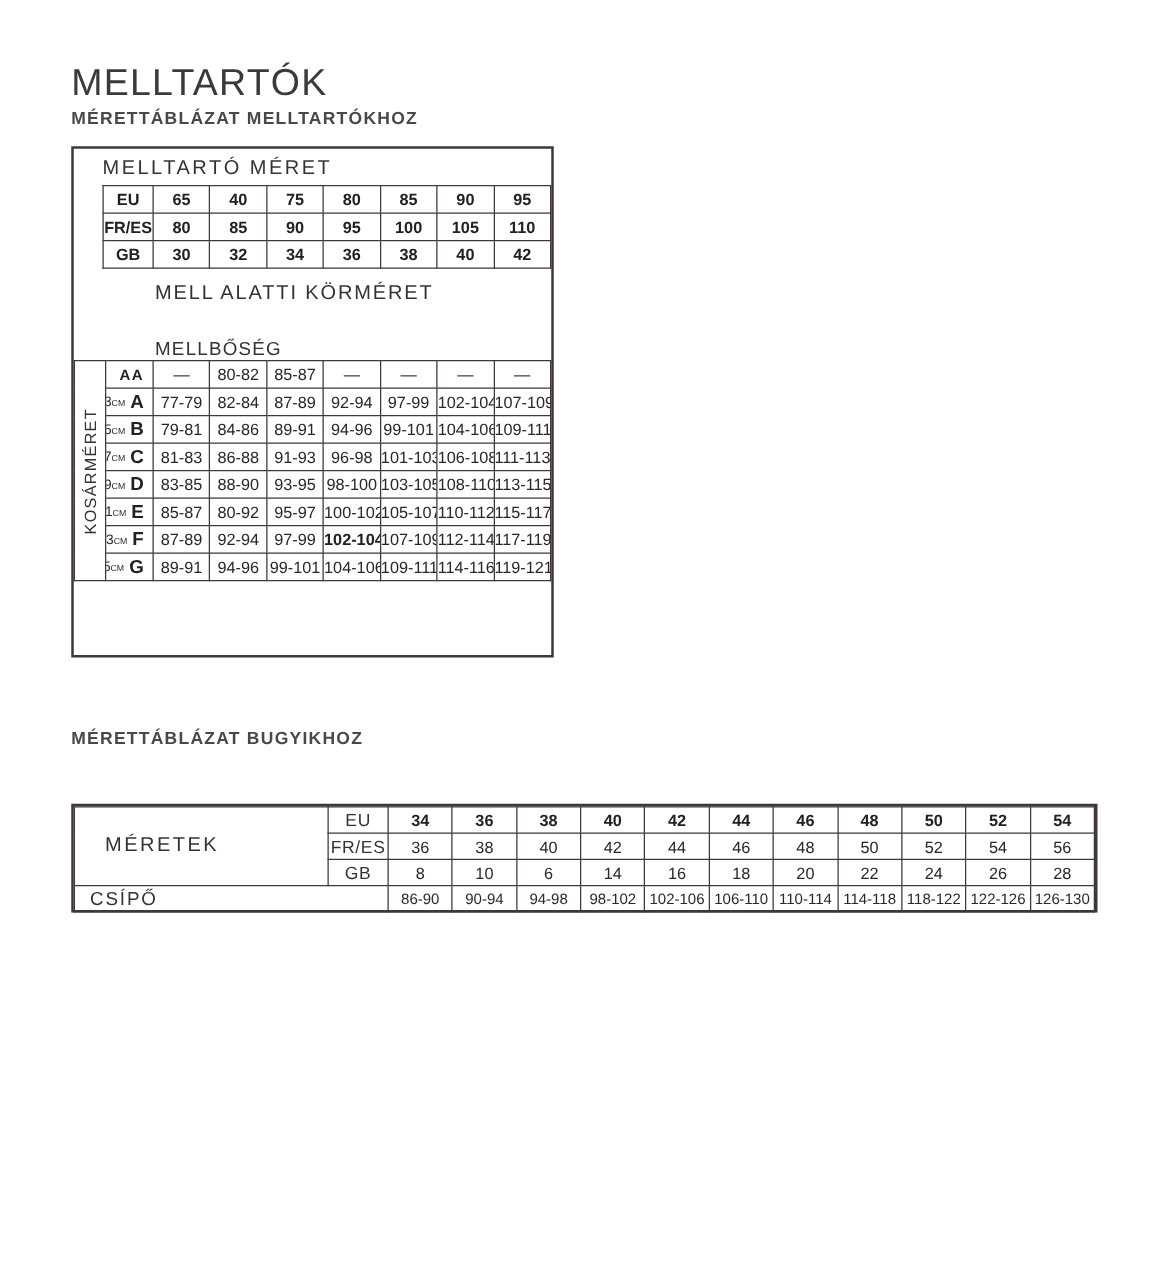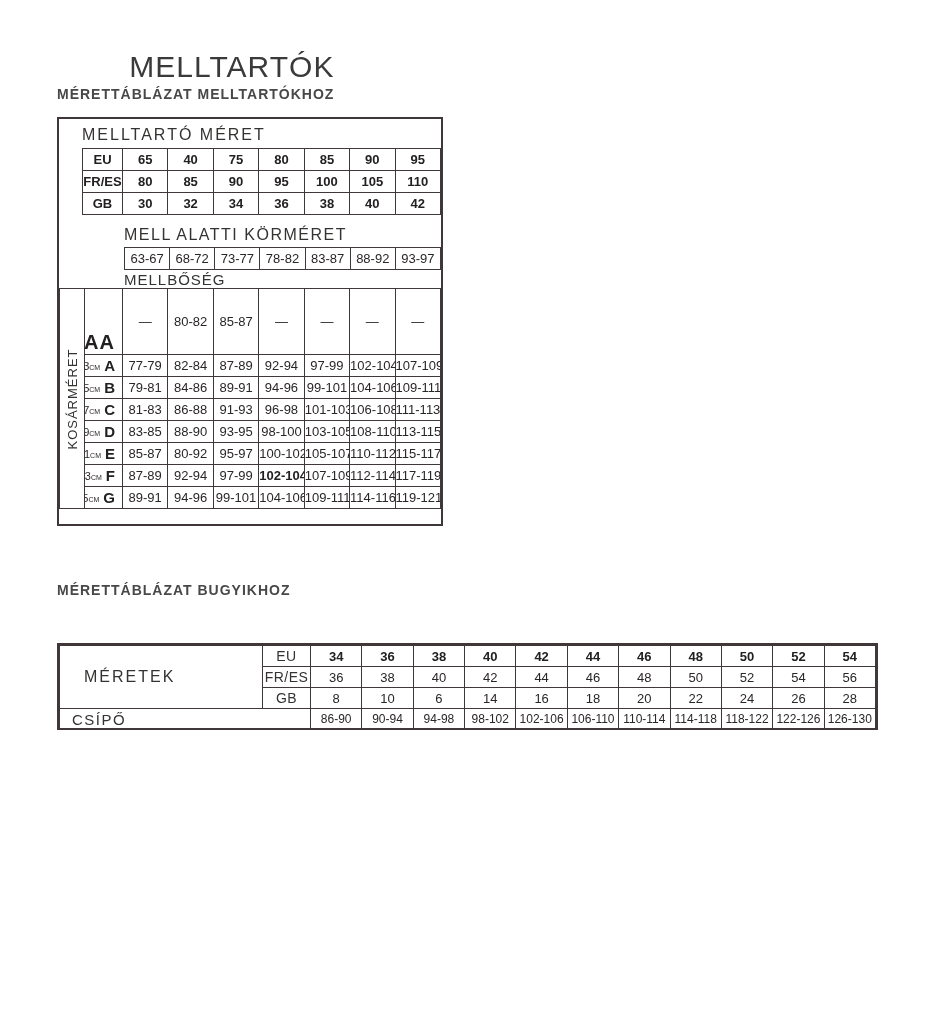--- a/index.html
+++ b/index.html
@@ -40,36 +40,36 @@
   .axis-cell span{position:absolute;left:50%;top:50%;
     transform:translate(-50%,-50%) rotate(-90deg);
     font-size:13px;letter-spacing:1px;color:#353332;white-space:nowrap;}
 
   
   .cuplbl{padding:0 7px 0 4px;}
   .cuplbl .inner{display:flex;align-items:center;justify-content:flex-end;gap:4px;}
   .cuplbl .depth{font-size:11px;color:#2a2627;}
   .cuplbl .unit{font-size:7px;}
   .cuplbl .cup{font-weight:bold;font-size:15px;color:#232021;}
-  .cuplbl .cupAA{font-weight:bold;font-size:20px;letter-spacing:1px;color:#232021;margin-top:42px;}
+  .cuplbl .cupAA{font-weight:bold;font-size:12px;letter-spacing:1px;color:#232021;}
 
   
   #panty-table{position:absolute;left:0;top:0;width:817px;height:83px;}
   #panty-table td{height:20px;}
   .meretek{text-align:left;padding-left:24px;font-size:16px;letter-spacing:2px;color:#353332;}
   .plbl{font-size:14px;letter-spacing:0.5px;color:#353332;}
   .csipo{text-align:left;padding-left:12px;font-size:15px;letter-spacing:1.5px;color:#353332;}
   .hip{font-size:12px;}
 
   .abs{position:absolute;}
 </style>
 </head>
 <body>
 
-<div class="abs" style="left:57px;top:52px;text-align:right;">
+<div class="abs" style="left:57px;top:52px;">
   <div class="sec-title">MELLTARTÓK</div>
   <div class="sec-sub">MÉRETTÁBLÁZAT MELLTARTÓKHOZ</div>
 </div>
 
 <div id="bra-box" class="box">
   <div id="bra-size-heading" class="tbl-heading">MELLTARTÓ MÉRET</div>
 
   <table id="bra-size-table">
     <colgroup>
         <col style="width:40px">
@@ -103,33 +103,20 @@
           <td class="b">36</td>
           <td class="b">38</td>
           <td class="b">40</td>
           <td class="b">42</td>
         </tr>
       </tbody>
   </table>
 
   <div id="underbust-heading" class="tbl-heading">MELL ALATTI KÖRMÉRET</div>
 
-  <table id="underbust-table">
-    <tbody id="underbust-body">
-        <tr>
-          <td>63-67</td>
-          <td>68-72</td>
-          <td>73-77</td>
-          <td>78-82</td>
-          <td>83-87</td>
-          <td>88-92</td>
-          <td>93-97</td>
-        </tr>
-      </tbody>
-  </table>
 
   <div id="bust-heading" class="tbl-heading">MELLBŐSÉG</div>
 
   <table id="cup-table">
     <colgroup>
         <col style="width:25px">
         <col style="width:38px">
       </colgroup>
     <tbody id="cup-body">
         <tr>

